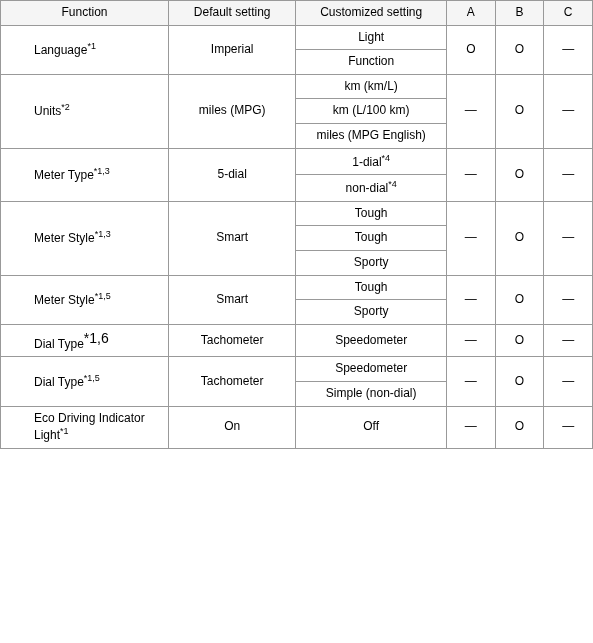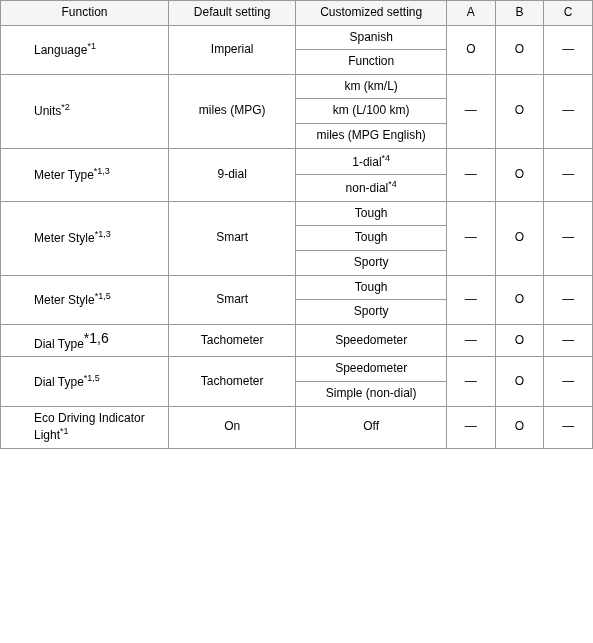--- a/index.html
+++ b/index.html
@@ -55,21 +55,21 @@
         <th class="custom-col">Customized setting</th>
         <th class="a-col"><span>A</span></th>
         <th class="b-col"><span>B</span></th>
         <th class="c-col"><span>C</span></th>
       </tr>
     </thead>
     <tbody id="table-body">
     <tr>
           <td class="function-col left-align" rowspan="2">Language<sup style="font-size:9px">*1</sup></td>
           <td rowspan="2">Imperial</td>
-          <td>Spanish</td>
+          <td>Light</td>
           <td rowspan="2">O</td>
           <td rowspan="2">O</td>
           <td rowspan="2">—</td>
         </tr>
         <tr>
           <td>Function</td>
         </tr>
         <tr>
           <td class="function-col left-align" rowspan="3">Units<sup style="font-size:9px">*2</sup></td>
           <td rowspan="3">miles (MPG)</td>
@@ -79,21 +79,21 @@
           <td rowspan="3">—</td>
         </tr>
         <tr>
           <td>km (L/100 km)</td>
         </tr>
         <tr>
           <td>miles (MPG English)</td>
         </tr>
         <tr>
           <td class="function-col left-align" rowspan="2">Meter Type<sup style="font-size:9px">*1,3</sup></td>
-          <td rowspan="2">9-dial</td>
+          <td rowspan="2">5-dial</td>
           <td>1-dial<sup style="font-size:9px">*4</sup></td>
           <td rowspan="2">—</td>
           <td rowspan="2">O</td>
           <td rowspan="2">—</td>
         </tr>
         <tr>
           <td>non-dial<sup style="font-size:9px">*4</sup></td>
         </tr>
         <tr>
           <td class="function-col left-align" rowspan="3">Meter Style<sup style="font-size:9px">*1,3</sup></td>

